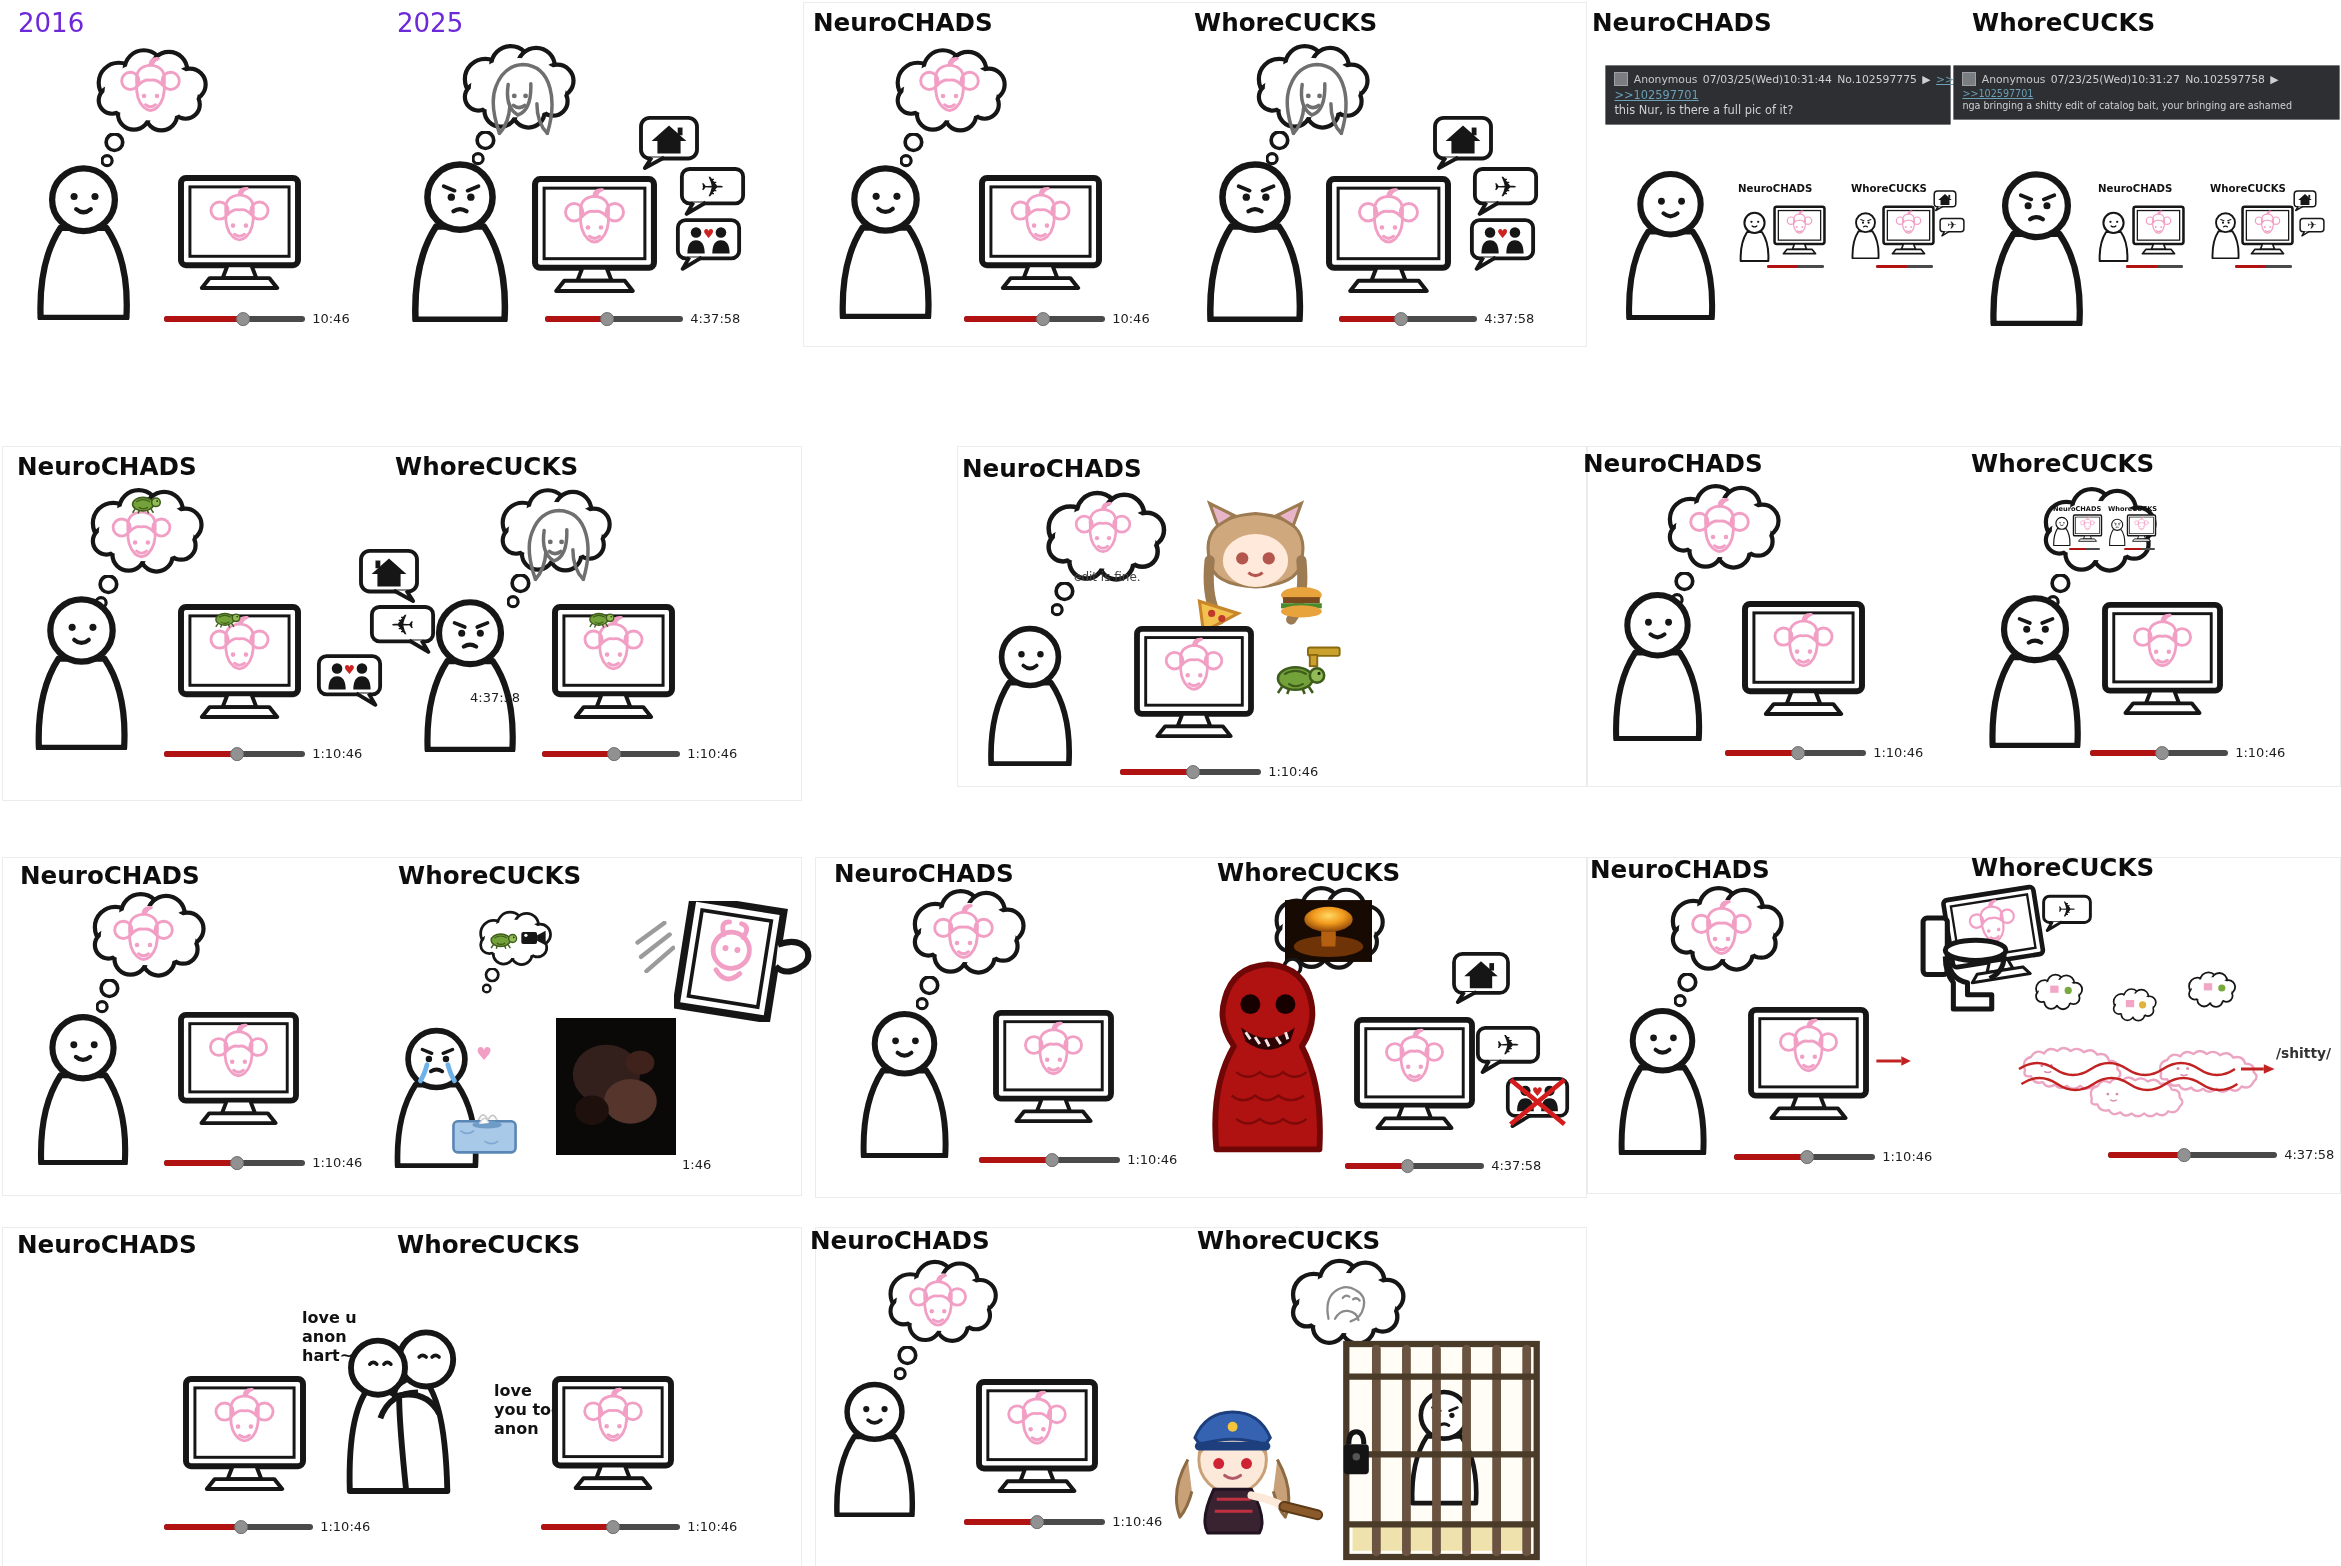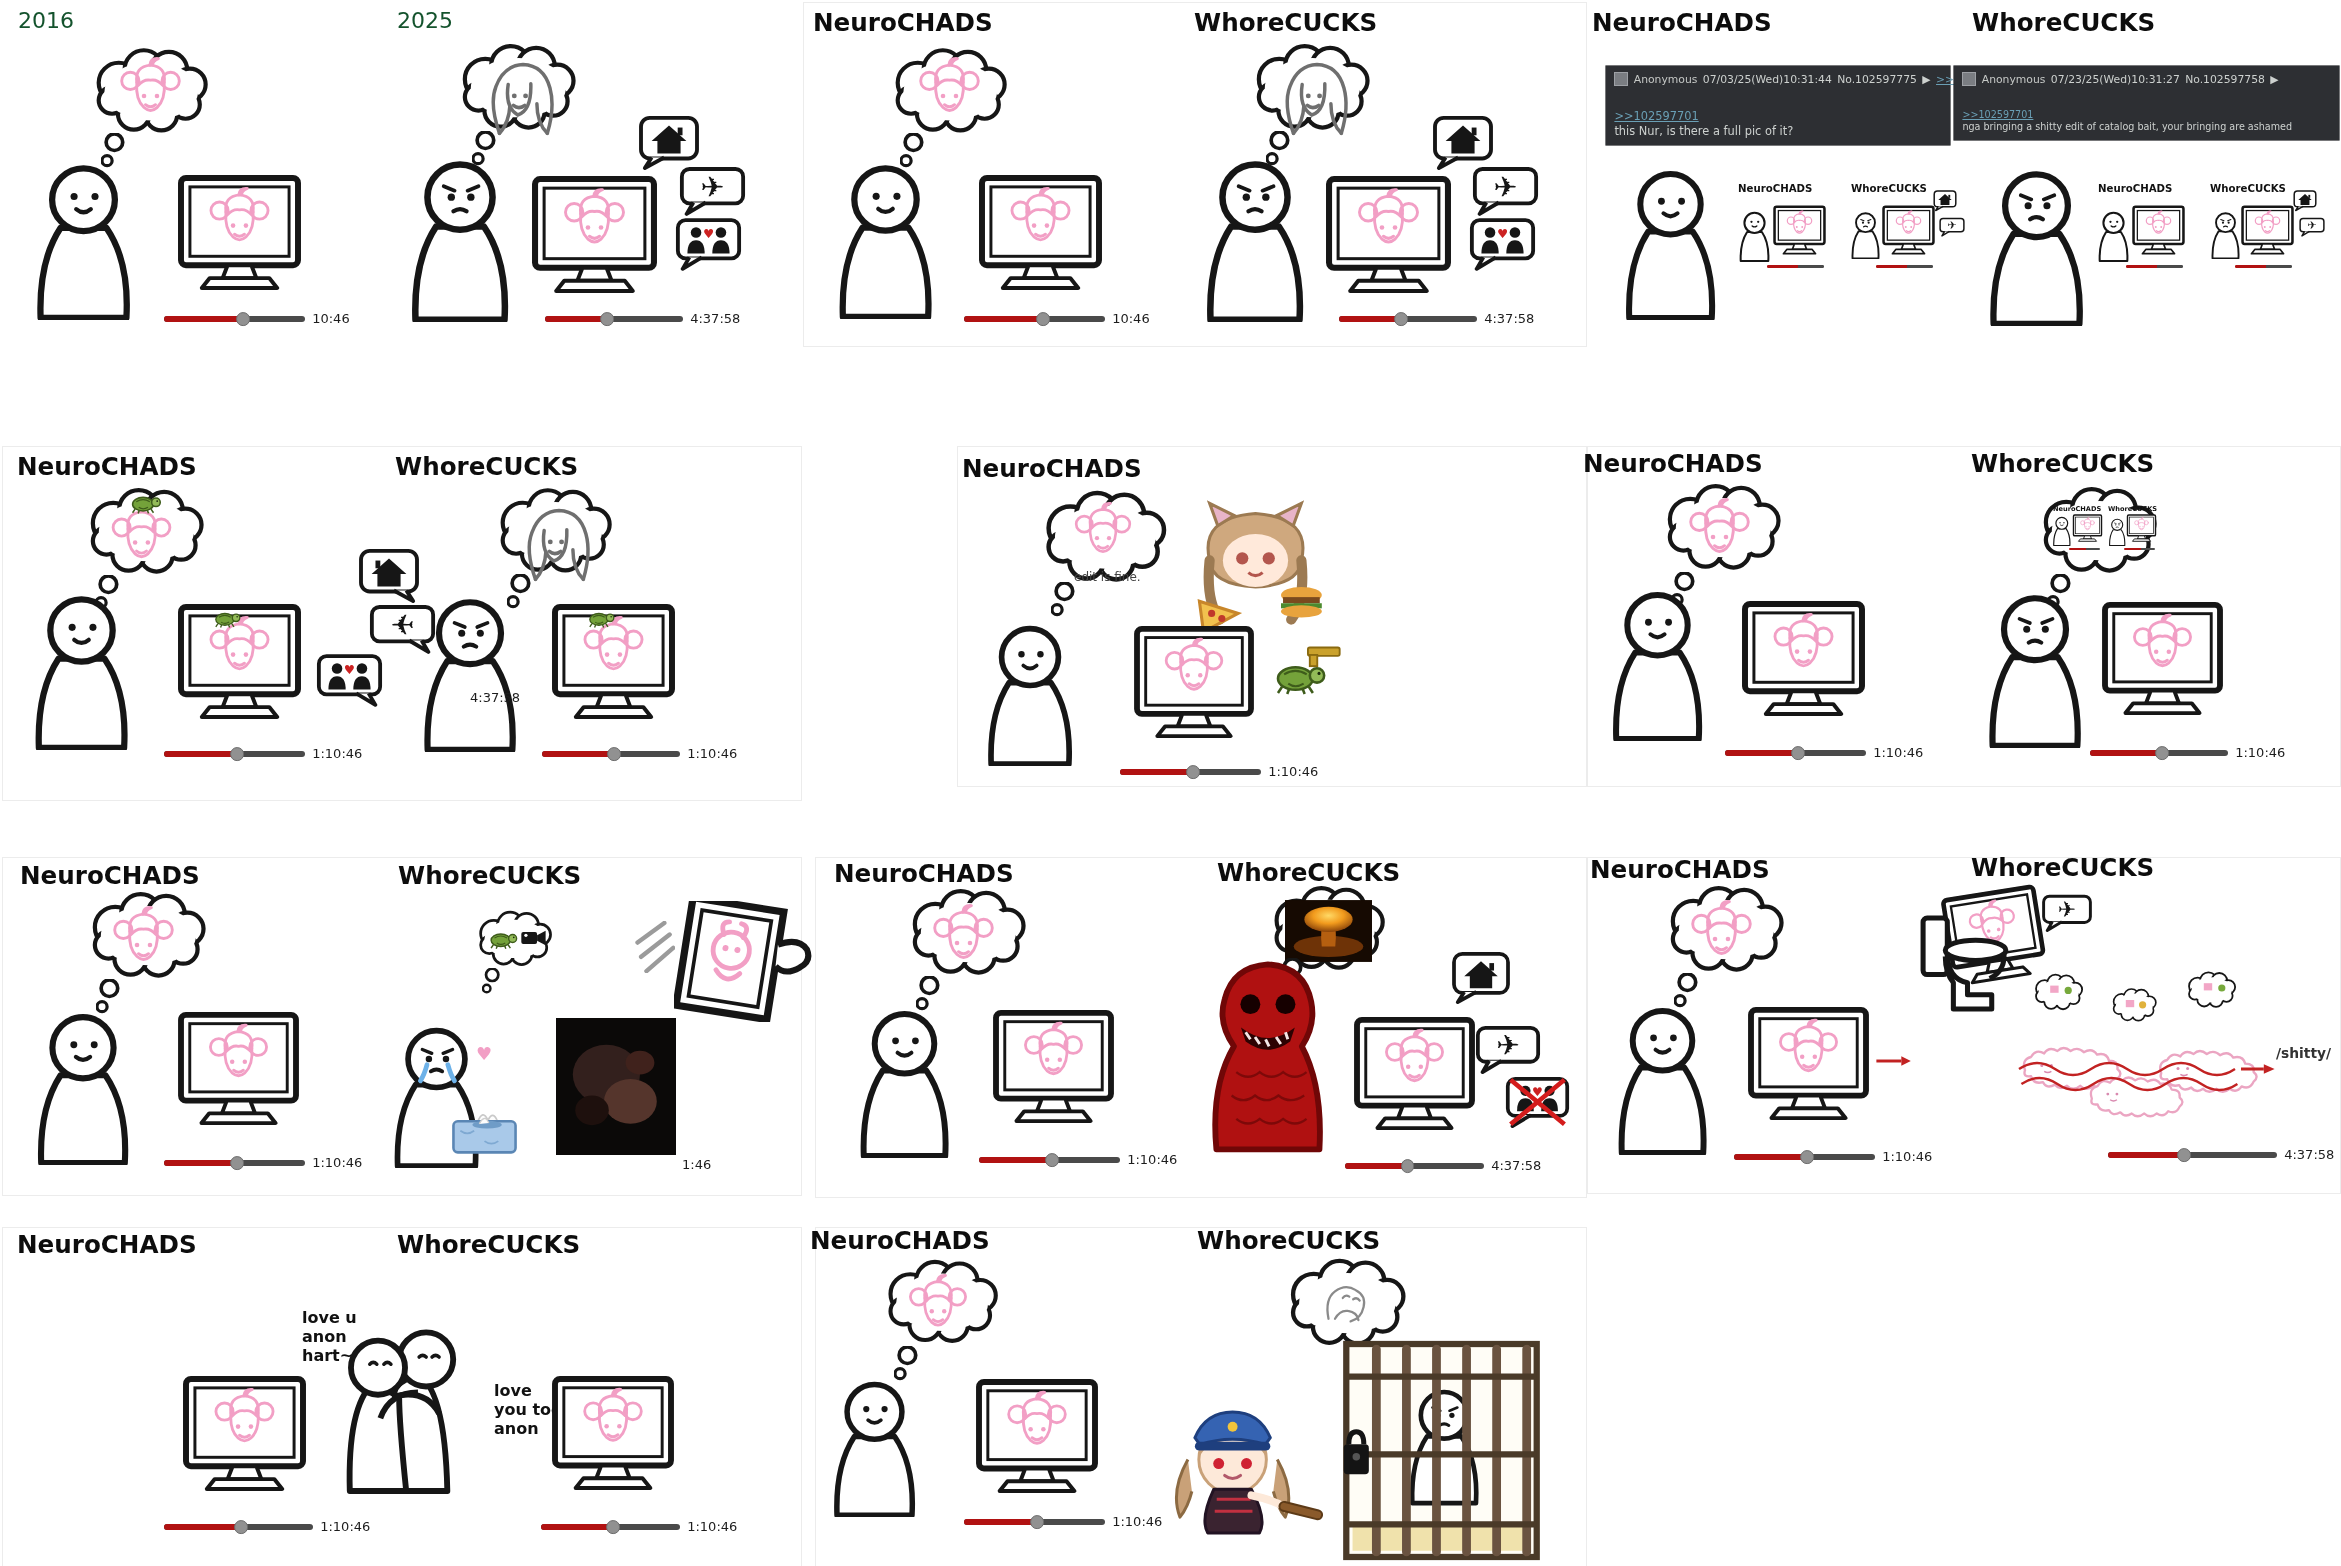--- a/index.html
+++ b/index.html
@@ -2,21 +2,21 @@
 <html style="font-size:9.6px"><head>
 <meta charset="utf-8">
 <style>
   html,body{margin:0;padding:0;background:#fff}
   #canvas{position:relative;width:2342px;height:1567px;background:#ffffff;overflow:hidden;
           font-family:"DejaVu Sans",sans-serif;color:#111}
   .abs{position:absolute}
   svg text{font-family:"DejaVu Sans",sans-serif}
   .gborder{position:absolute;border:0.6px solid #ececec;pointer-events:none}
   .meme-label{position:absolute;font-weight:700;font-size:24.6px;color:#0d0d0d;white-space:nowrap}
-  .year-label{position:absolute;font-size:22px;color:#14532d;white-space:nowrap}
+  .year-label{position:absolute;font-size:26px;color:#6d28d9;white-space:nowrap}
   .mini-label{position:absolute;font-weight:700;color:#111;white-space:nowrap}
   .handtext{position:absolute;font-weight:700;font-size:16px;color:#111;white-space:pre-line;line-height:1.18}
   .smalltext{position:absolute;font-size:12px;color:#444;white-space:nowrap}
   .small-time{position:absolute;font-size:13px;color:#1d1d1d;white-space:nowrap}
   .swarm-text{position:absolute;font-size:13.8px;font-weight:700;color:#333;white-space:nowrap}
   .pink-heart{position:absolute;font-size:18px;color:#f29fc5}
   
   .pbar{position:absolute;display:flex;align-items:center;gap:7.2px;height:15.6px}
   .ptrack{position:relative;height:6px;border-radius:3px;background:#4a4a4a;flex:0 0 auto}
   .pfill{position:absolute;left:0;top:0;height:100%;width:var(--p,50%);background:#b11212;border-radius:3px 0 0 3px}
@@ -25,21 +25,21 @@
   .ptime{font-size:13px;color:#1d1d1d;white-space:nowrap}
   .minibar{position:absolute;height:3px;border-radius:1.2px;
            background:linear-gradient(to right,#b11212 0 55%,#4a4a4a 55% 100%)}
   
   .post{position:absolute;background:#2d2f33;color:#cdd1cf;padding:6px 8.4px;box-sizing:border-box;
         box-shadow:0 0 0 0.6px #1f2124;font-size:10.8px}
   .phdr{display:flex;gap:5.4px;align-items:center;white-space:nowrap}
   .pimg{width:12px;height:12px;background:#7a7d82;border:1.2px solid #9da0a5;display:inline-block;flex:0 0 auto}
   .pname{font-weight:400;color:#c5c8c6}
   .plink{color:#6a9fb5;text-decoration:underline;cursor:pointer}
-  .pbody{margin-top:23px;font-size:11.4px;line-height:1.3}
+  .pbody{margin-top:2px;font-size:11.4px;line-height:1.3}
   .post-b .pbody{font-size:9.6px}
 </style>
 </head>
 <body>
 
 <div id="canvas">
 
 <svg width="0" height="0" style="position:absolute" aria-hidden="true">
 <defs>
   <radialGradient id="g-nuke" cx="50%" cy="35%" r="70%">

